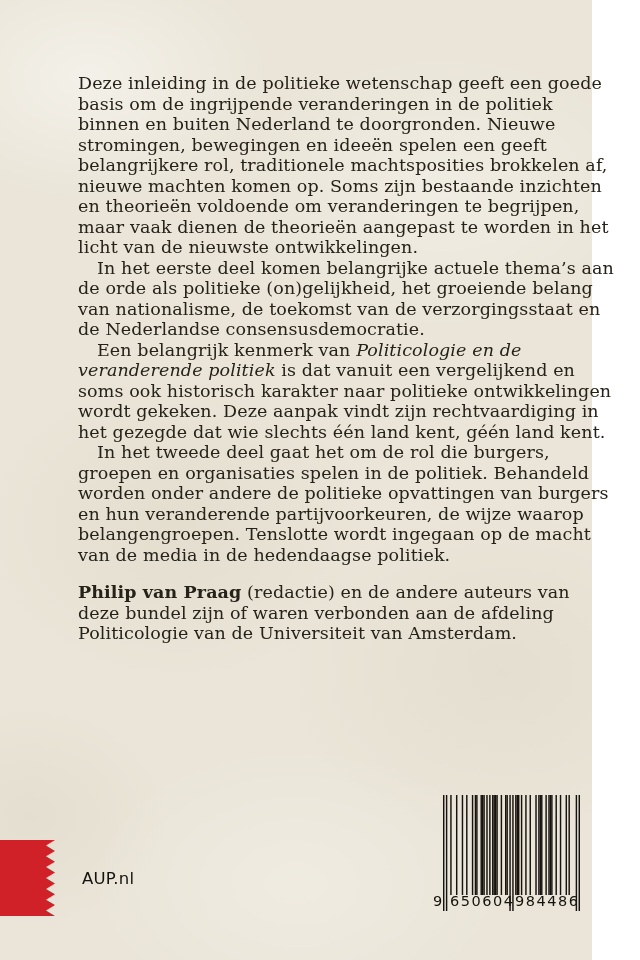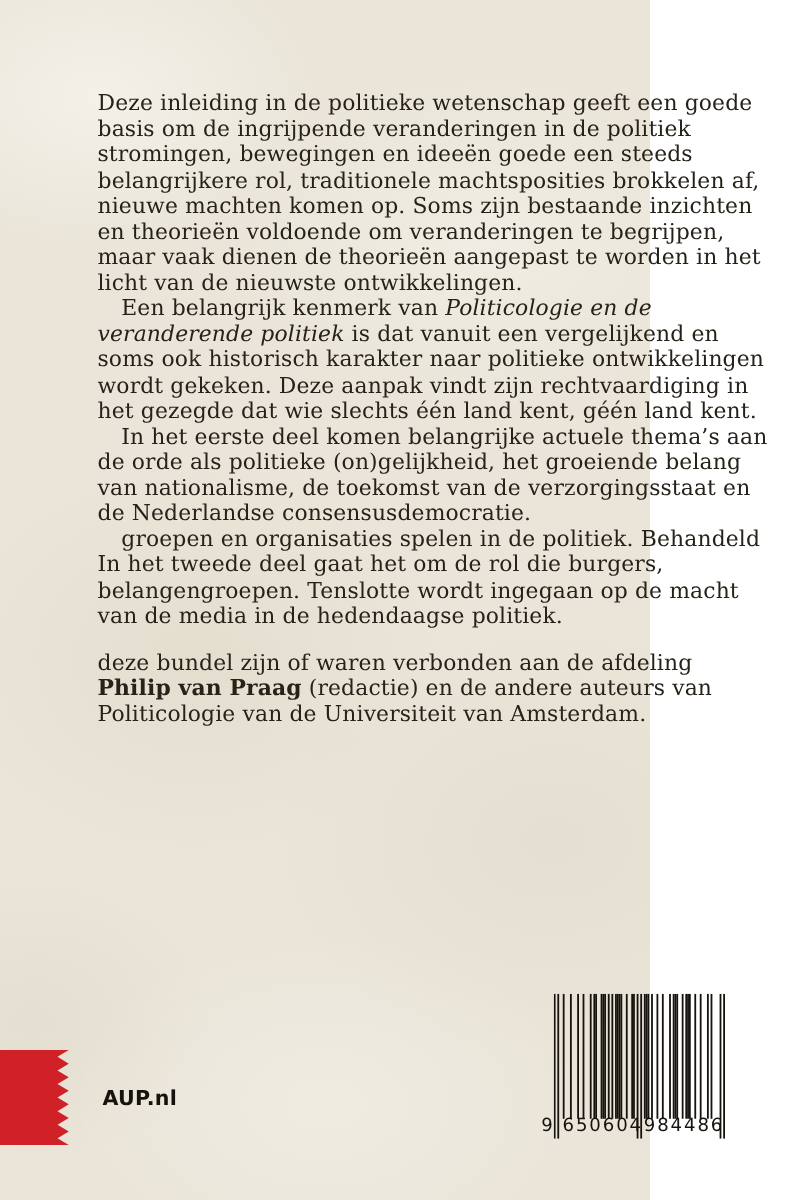--- a/index.html
+++ b/index.html
@@ -3,21 +3,21 @@
 <meta charset="utf-8">
 <style>
   html, body { margin: 0; padding: 0; }
   body {
     width: 640px; height: 960px;
     font-family: "DejaVu Serif", serif;
     overflow: hidden;
   }
   .page {
     position: relative;
-    width: 520px; height: 960px;
+    width: 592px; height: 960px;
     background-color: #eae5d8;
     background-image:
       radial-gradient(ellipse 260px 180px at 15% 8%,  rgba(255,255,255,0.45), rgba(255,255,255,0) 70%),
       radial-gradient(ellipse 300px 200px at 75% 20%, rgba(255,255,255,0.30), rgba(255,255,255,0) 70%),
       radial-gradient(ellipse 280px 220px at 30% 55%, rgba(210,200,180,0.25), rgba(210,200,180,0) 70%),
       radial-gradient(ellipse 320px 240px at 85% 70%, rgba(214,205,188,0.28), rgba(214,205,188,0) 70%),
       radial-gradient(ellipse 300px 200px at 50% 92%, rgba(255,255,255,0.25), rgba(255,255,255,0) 70%),
       radial-gradient(ellipse 200px 160px at 5% 85%,  rgba(208,198,180,0.22), rgba(208,198,180,0) 70%);
   }
   .blurb {
@@ -35,21 +35,21 @@
   .it { font-style: italic; }
   .bd { font-weight: bold; }
 
   .publisher-flag {
     position: absolute; left: 0; top: 840px;
     width: 56px; height: 76px;
   }
   .publisher-url {
     position: absolute; left: 82px; top: 869px;
     font-family: "DejaVu Sans", sans-serif;
-    font-weight: bold;
+    font-weight: normal;
     font-size: 16.5px;
     color: #16130e;
     letter-spacing: 0.2px;
   }
 
   .barcode {
     position: absolute; left: 443px; top: 795px;
     width: 137px; height: 118px;
   }
   .barcode svg { position: absolute; left: 0; top: 0; }
@@ -65,49 +65,52 @@
 </style>
 </head>
 <body>
 
 <div class="page">
 
   <div class="blurb" id="blurb">
       <div class="para">
         <div class="line"><span>Deze inleiding in de politieke wetenschap geeft een goede</span></div>
         <div class="line"><span>basis om de ingrijpende veranderingen in de politiek</span></div>
-        <div class="line"><span>stromingen, bewegingen en ideeën goede een steeds</span></div>
+        <div class="line"><span>binnen en buiten Nederland te doorgronden. Nieuwe</span></div>
+        <div class="line"><span>stromingen, bewegingen en ideeën spelen een geeft</span></div>
         <div class="line"><span>belangrijkere rol, traditionele machtsposities brokkelen af,</span></div>
         <div class="line"><span>nieuwe machten komen op. Soms zijn bestaande inzichten</span></div>
         <div class="line"><span>en theorieën voldoende om veranderingen te begrijpen,</span></div>
         <div class="line"><span>maar vaak dienen de theorieën aangepast te worden in het</span></div>
         <div class="line"><span>licht van de nieuwste ontwikkelingen.</span></div>
+      </div>
+      <div class="para indent">
+        <div class="line"><span>In het eerste deel komen belangrijke actuele thema’s aan</span></div>
+        <div class="line"><span>de orde als politieke (on)gelijkheid, het groeiende belang</span></div>
+        <div class="line"><span>van nationalisme, de toekomst van de verzorgingsstaat en</span></div>
+        <div class="line"><span>de Nederlandse consensusdemocratie.</span></div>
       </div>
       <div class="para indent">
         <div class="line"><span>Een belangrijk kenmerk van </span><span class="it">Politicologie en de</span></div>
         <div class="line"><span class="it">veranderende politiek</span><span> is dat vanuit een vergelijkend en</span></div>
         <div class="line"><span>soms ook historisch karakter naar politieke ontwikkelingen</span></div>
         <div class="line"><span>wordt gekeken. Deze aanpak vindt zijn rechtvaardiging in</span></div>
         <div class="line"><span>het gezegde dat wie slechts één land kent, géén land kent.</span></div>
       </div>
       <div class="para indent">
-        <div class="line"><span>In het eerste deel komen belangrijke actuele thema’s aan</span></div>
-        <div class="line"><span>de orde als politieke (on)gelijkheid, het groeiende belang</span></div>
-        <div class="line"><span>van nationalisme, de toekomst van de verzorgingsstaat en</span></div>
-        <div class="line"><span>de Nederlandse consensusdemocratie.</span></div>
-      </div>
-      <div class="para indent">
+        <div class="line"><span>In het tweede deel gaat het om de rol die burgers,</span></div>
         <div class="line"><span>groepen en organisaties spelen in de politiek. Behandeld</span></div>
-        <div class="line"><span>In het tweede deel gaat het om de rol die burgers,</span></div>
+        <div class="line"><span>worden onder andere de politieke opvattingen van burgers</span></div>
+        <div class="line"><span>en hun veranderende partijvoorkeuren, de wijze waarop</span></div>
         <div class="line"><span>belangengroepen. Tenslotte wordt ingegaan op de macht</span></div>
         <div class="line"><span>van de media in de hedendaagse politiek.</span></div>
       </div>
       <div class="para gap">
+        <div class="line"><span class="bd">Philip van Praag</span><span> (redactie) en de andere auteurs van</span></div>
         <div class="line"><span>deze bundel zijn of waren verbonden aan de afdeling</span></div>
-        <div class="line"><span class="bd">Philip van Praag</span><span> (redactie) en de andere auteurs van</span></div>
         <div class="line"><span>Politicologie van de Universiteit van Amsterdam.</span></div>
       </div>
     </div>
 
   <svg class="publisher-flag" viewBox="0 0 56 76" xmlns="http://www.w3.org/2000/svg" aria-hidden="true">
     <polygon id="flag-poly" fill="#cf2127" points="
       0,0 55,0
       46,5.4 55,10.9
       46,16.3 55,21.7
       46,27.1 55,32.6

